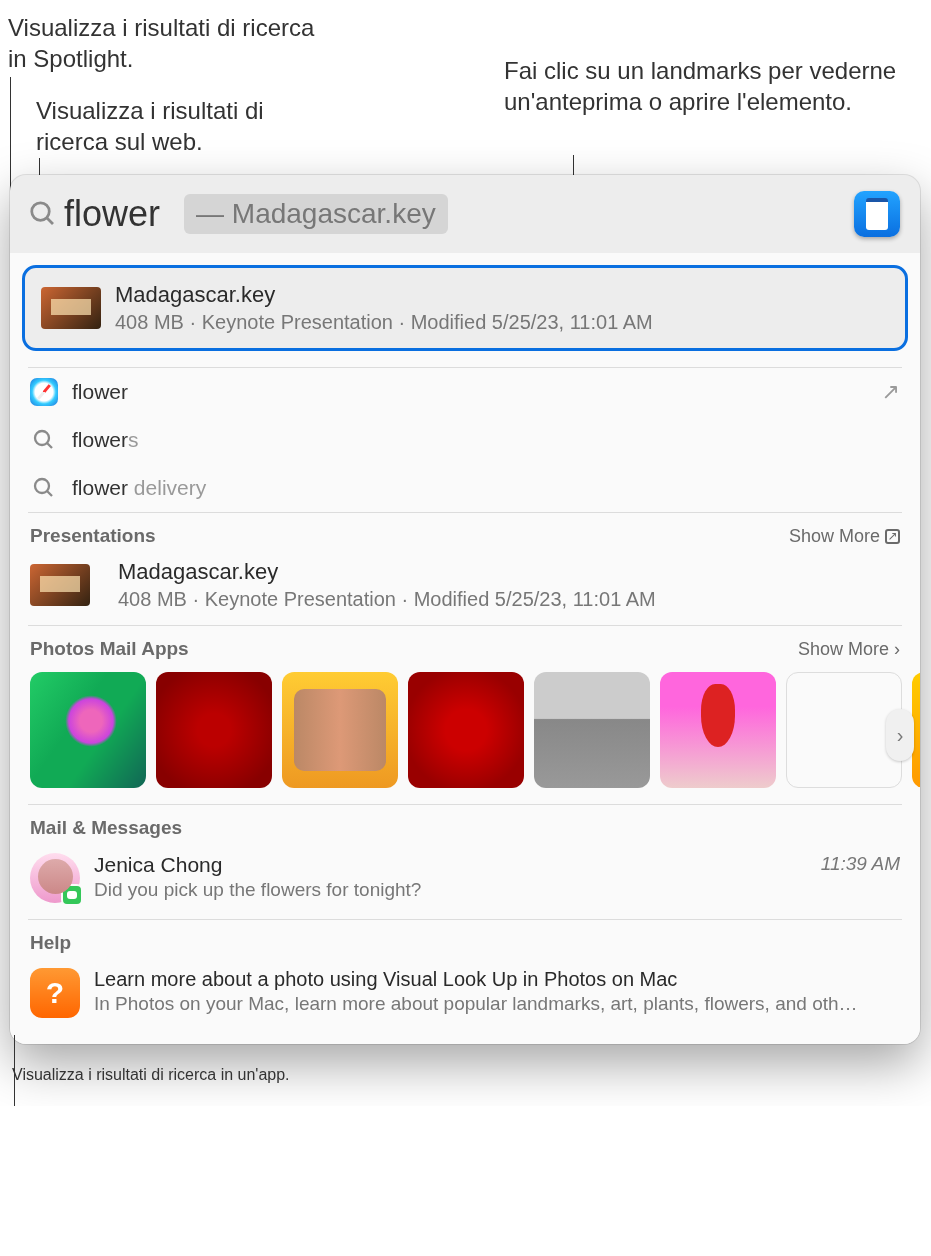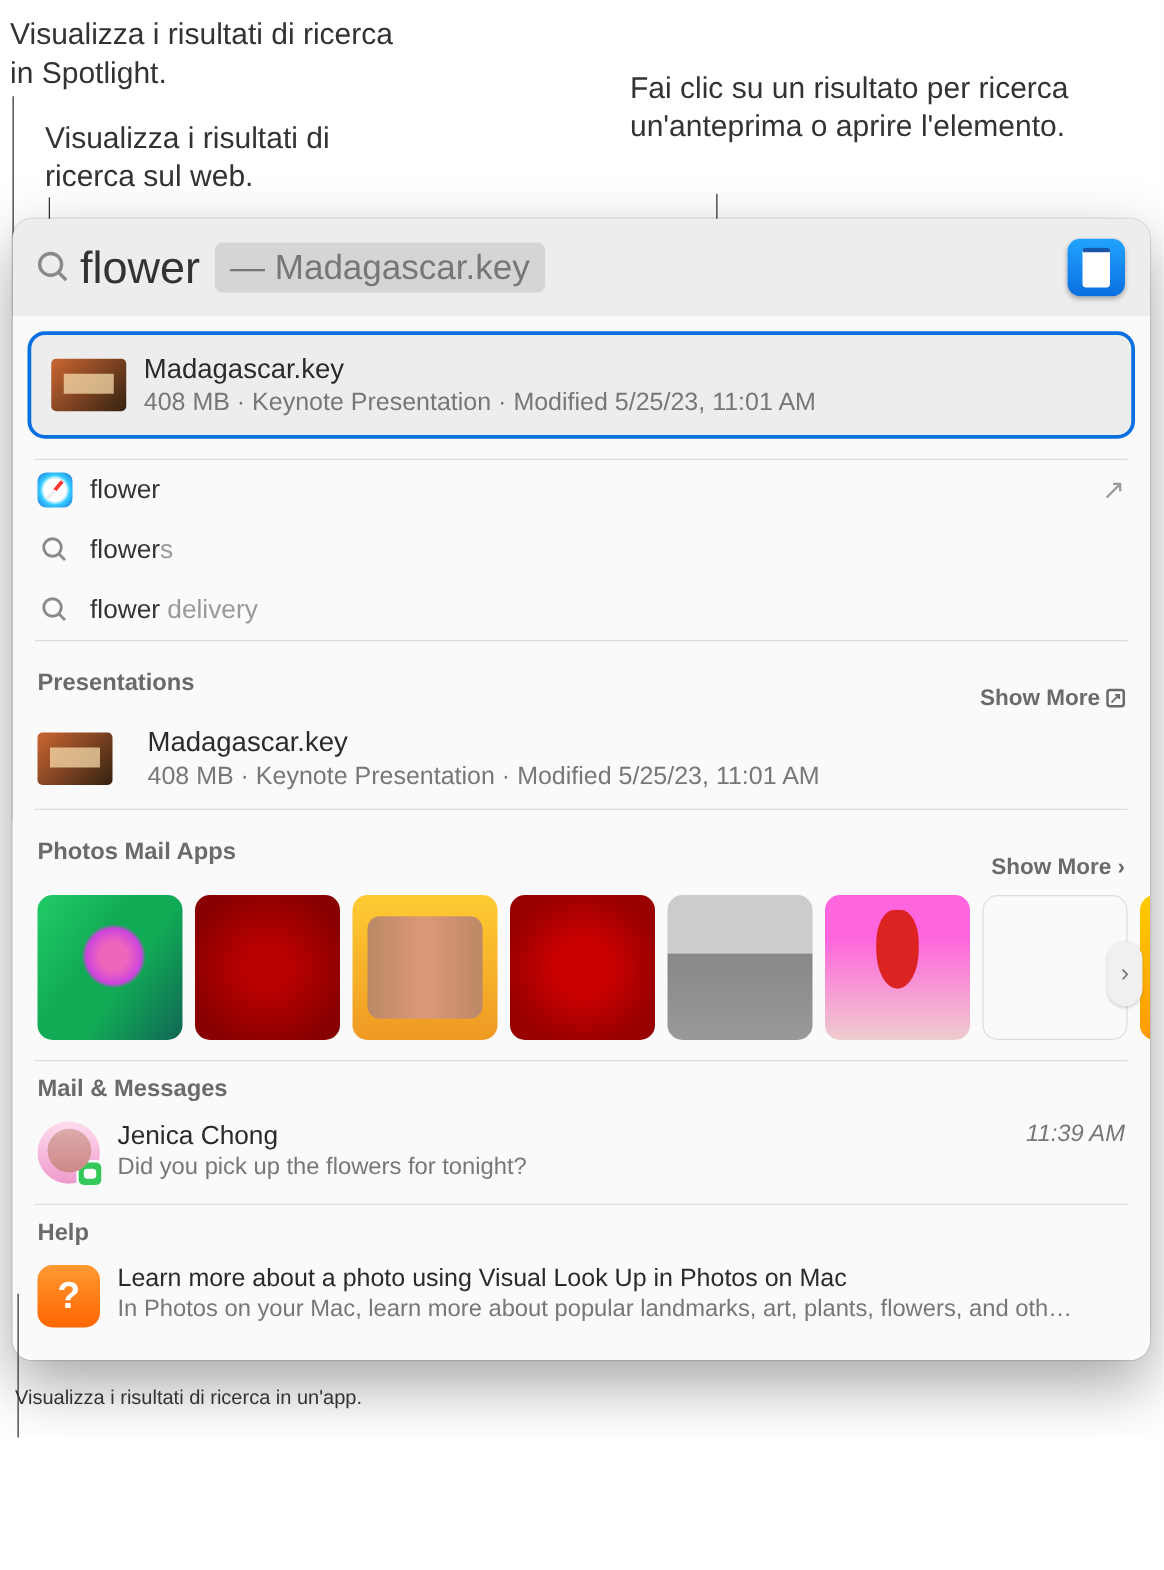--- a/index.html
+++ b/index.html
@@ -45,21 +45,21 @@
   .search-text {
     font-size: 36px;
     color: #333;
   }
   .inline-suggestion {
     font-size: 28px;
     color: #777;
     background: #d5d5d5;
     border-radius: 6px;
     padding: 4px 12px;
-    margin-left: 12px;
+    margin-left: 24px;
   }
   .app-badge {
     margin-left: auto;
     width: 50px; height: 50px;
     border-radius: 12px;
     display:flex; align-items:center; justify-content:center;
   }
   .keynote-icon {
     width: 46px; height: 46px;
     background: linear-gradient(#22a3ff,#0a6fe0);
@@ -127,21 +127,21 @@
   .mag svg{width:24px;height:24px;}
   .row-text { font-size: 21px; color:#333;}
   .grey { color:#999; }
   .arrow-out { margin-left:auto; color:#9a9a9a; font-size:22px;}
   
   .section-head {
     display:flex; align-items:center; justify-content:space-between;
     padding: 12px 20px 6px 20px;
     font-size:19px; font-weight:700; color:#6a6a6a;
   }
-  .show-more { font-size:18px; font-weight:700; color:#6a6a6a; display:flex; align-items:center; gap:5px;margin-top:23px;}
+  .show-more { font-size:18px; font-weight:400; color:#6a6a6a; display:flex; align-items:center; gap:5px;}
   .show-more .sq { width:15px; height:15px; border:2px solid #6a6a6a; border-radius:3px; display:inline-flex; align-items:center; justify-content:center; font-size:12px; padding-bottom:1px; }
   .show-more .chev { font-size:18px; }
   .result-row {
     display:flex; align-items:center; padding: 6px 20px 14px 20px; gap:14px;
   }
   
   .photos-strip {
     display:flex; gap:10px; padding: 6px 0 16px 20px;
     overflow:hidden;
     position:relative;
@@ -187,21 +187,21 @@
     position:relative;
     margin:22px 0 22px 12px;
     font-size:16px;color:#333;
   }
 </style>
 </head>
 <body>
 
 <div class="callout" style="left:8px; top:12px; width:320px;">Visualizza i risultati di ricerca in Spotlight.</div>
 <div class="callout" style="left:36px; top:95px; width:300px;">Visualizza i risultati di ricerca sul web.</div>
-<div class="callout" style="left:504px; top:55px; width:400px;">Fai clic su un risultato per ricerca un'anteprima o aprire l'elemento.</div>
+<div class="callout" style="left:504px; top:55px; width:400px;">Fai clic su un landmarks per vederne un'anteprima o aprire l'elemento.</div>
 
 <div class="callout-line" style="left:10px; top:77px; width:1px; height:580px;"></div>
 <div class="callout-line" style="left:39px; top:158px; width:1px; height:258px;"></div>
 <div class="callout-line" style="left:573px; top:155px; width:1px; height:128px;"></div>
 
 <div class="spotlight-window">
 
   <div class="search-bar">
     <span class="search-icon-big">
       <svg viewBox="0 0 24 24" fill="none" stroke="currentColor" stroke-width="2.2">

